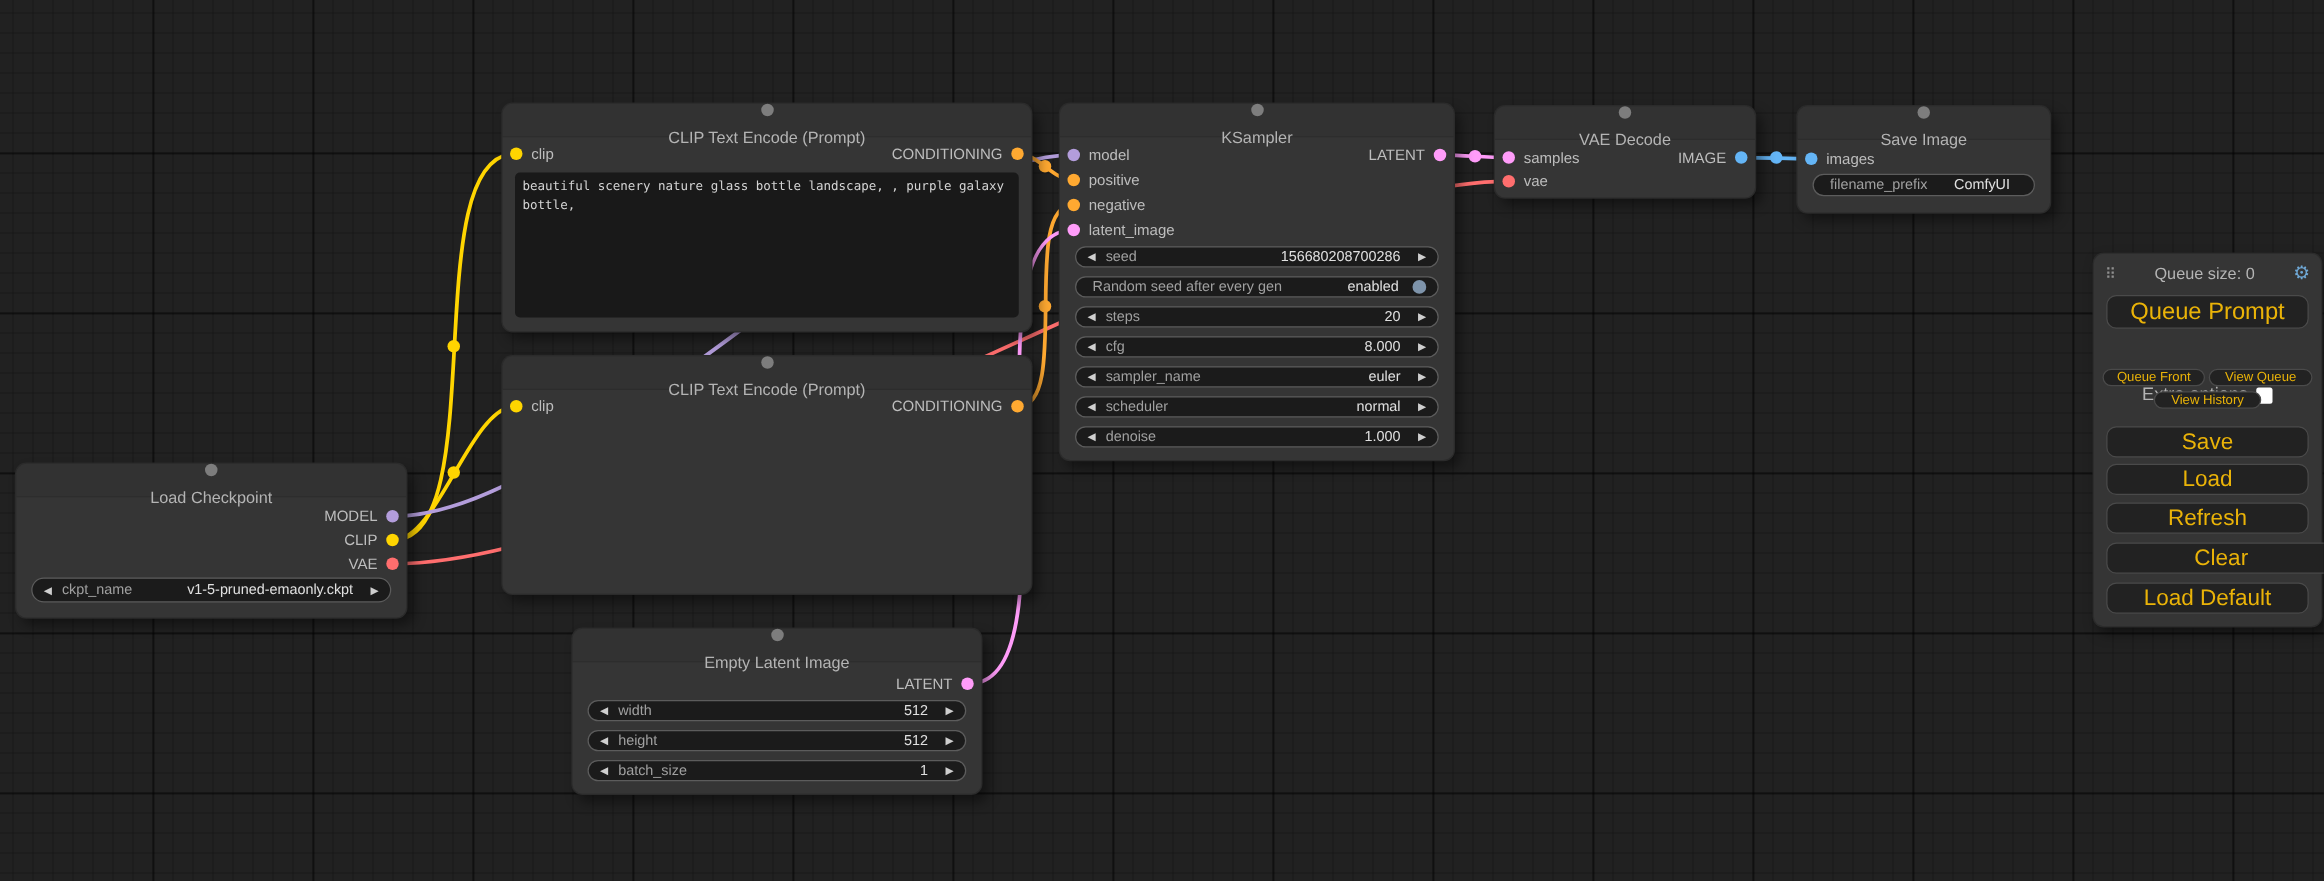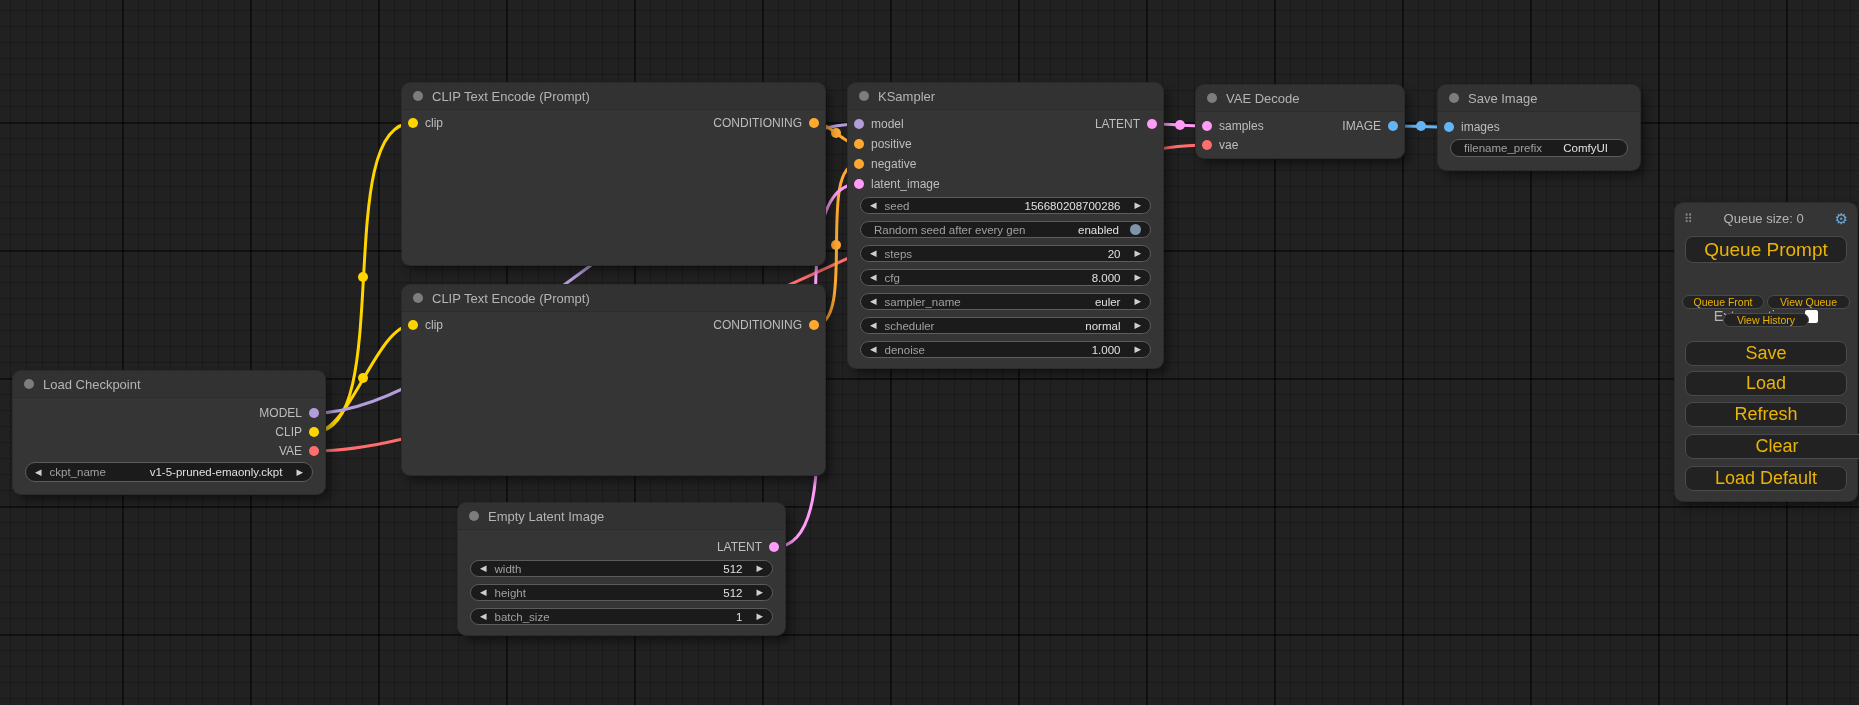--- a/index.html
+++ b/index.html
@@ -18,21 +18,21 @@
   #wires{position:absolute;left:0;top:0;z-index:1;}
   .wire{fill:none;stroke-width:3;stroke-linecap:round;}
 
   .node{
     position:absolute;z-index:2;background:#353535;border-radius:8px;
     box-shadow:0 0 0 1px #2b2b2b, 5px 6px 10px rgba(0,0,0,0.45);
   }
   .node-title{
     height:26px;display:flex;align-items:center;gap:9px;padding:0 11px;
     color:#b4b4b4;font-size:13px;border-bottom:1px solid #2c2c2c;
-    border-radius:8px 8px 0 0;background:rgba(0,0,0,0.05);
+    border-radius:8px 8px 0 0;background:rgba(0,0,0,0.05);flex-direction:column;
   }
   .tdot{width:10px;height:10px;border-radius:50%;background:#7d7d7d;flex:none;}
   .slot{position:absolute;display:flex;align-items:center;gap:7px;height:18px;
         font-size:12px;color:#bdbdbd;white-space:nowrap;}
   .slot.in{left:6px;}
   .slot.out{right:6px;}
   .dot{width:10px;height:10px;border-radius:50%;flex:none;}
   .textarea{
     position:absolute;background:#191919;border-radius:4px;overflow:hidden;
     font-family:"DejaVu Sans Mono",monospace;font-size:10px;line-height:1.5;
@@ -122,20 +122,21 @@
     <span>CLIP Text Encode (Prompt)</span>
   </div>
   <div class="slot in" style="top:31px">
     <span class="dot" style="background: rgb(255, 213, 0);"></span>
     <span>clip</span>
   </div>
   <div class="slot out" style="top:31px">
     <span>CONDITIONING</span>
     <span class="dot" style="background: rgb(255, 169, 49);"></span>
   </div>
+  <div class="textarea" style="left:10px;top:55px;width:403px;height:116px">beautiful scenery nature glass bottle landscape, , purple galaxy bottle,</div>
 </div>
 
 <div class="node" style="left:402px;top:285px;width:423px;height:190px">
   <div class="node-title">
     <span class="tdot"></span>
     <span>CLIP Text Encode (Prompt)</span>
   </div>
   <div class="slot in" style="top:31px">
     <span class="dot" style="background: rgb(255, 213, 0);"></span>
     <span>clip</span>

